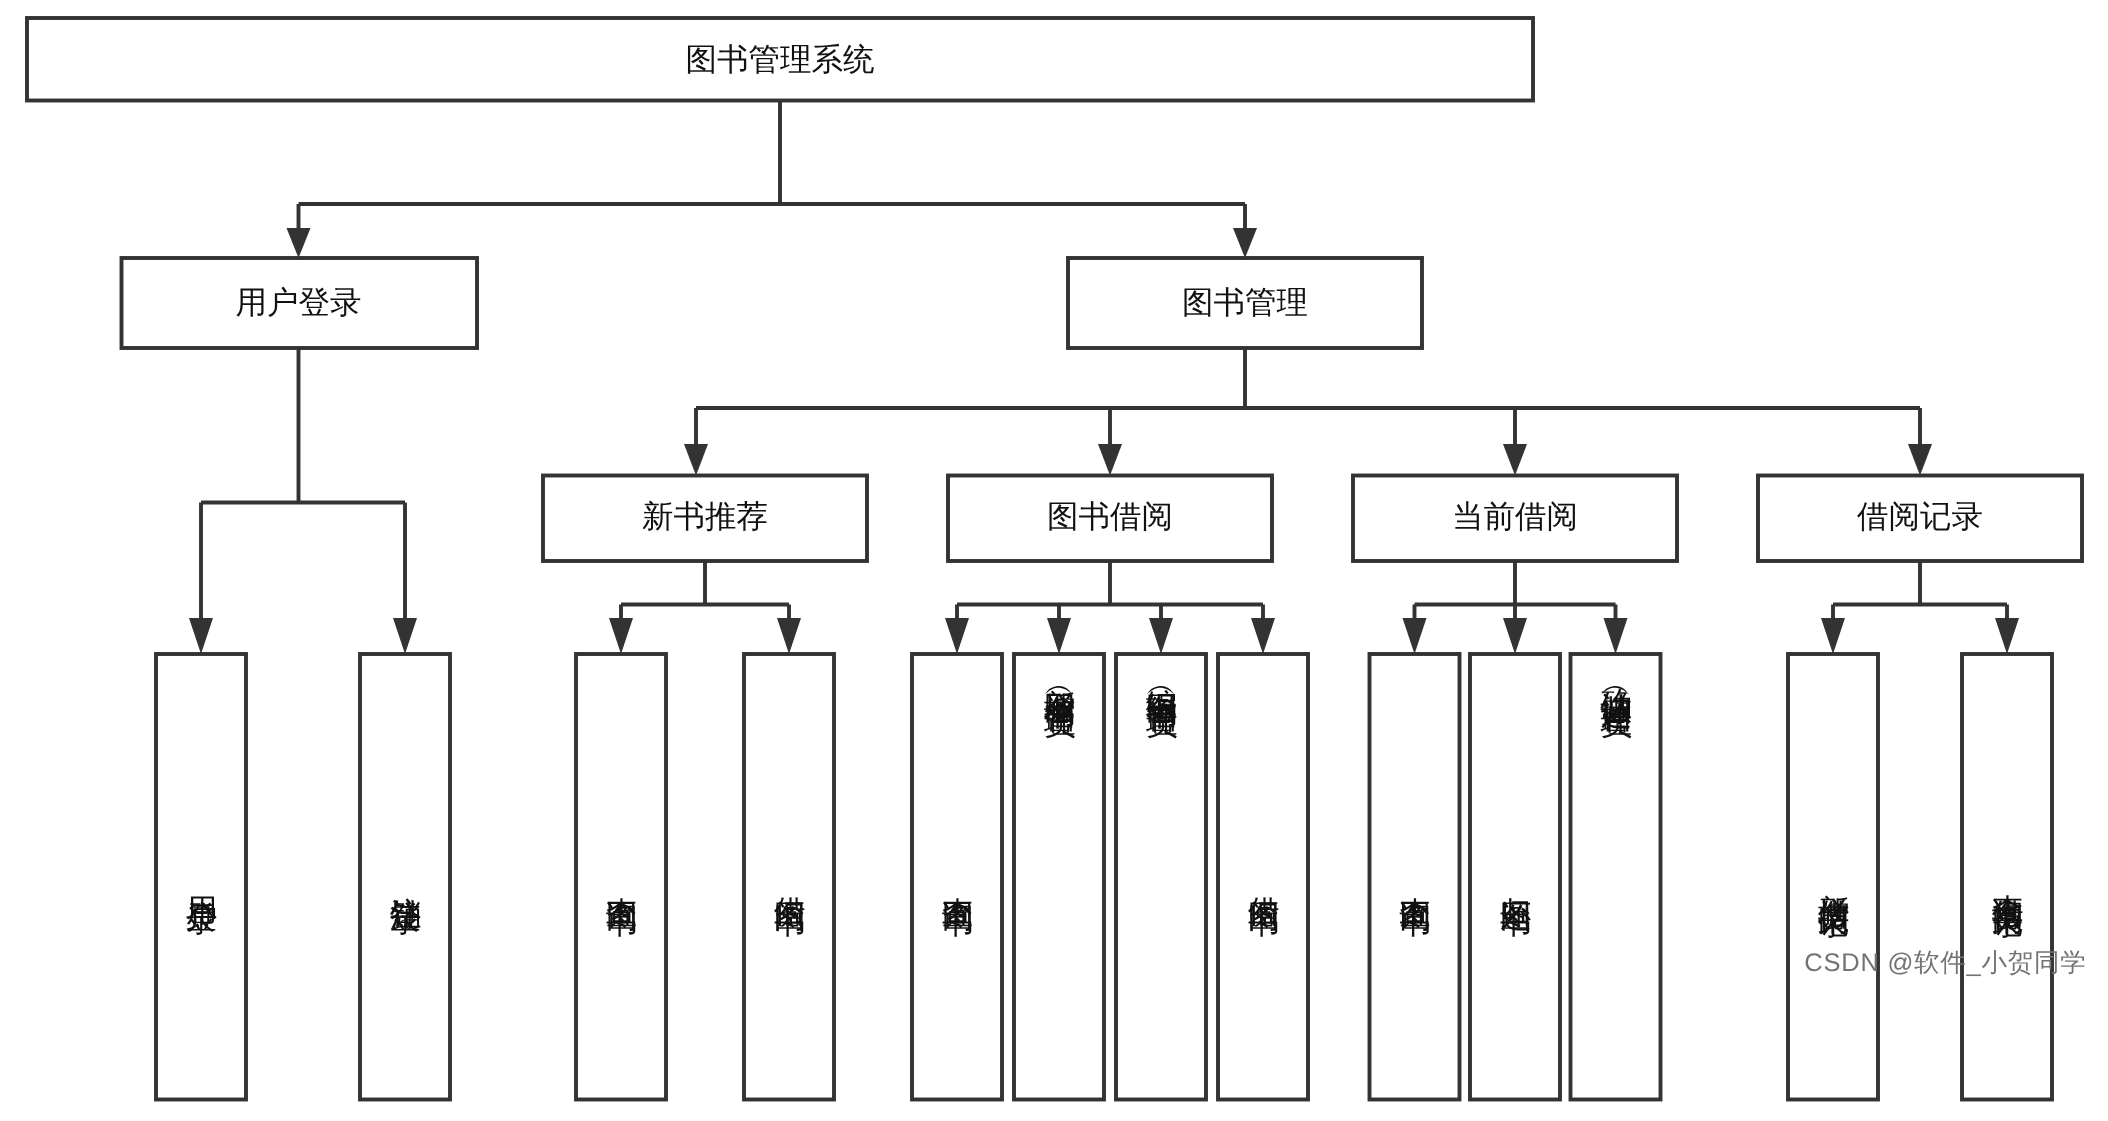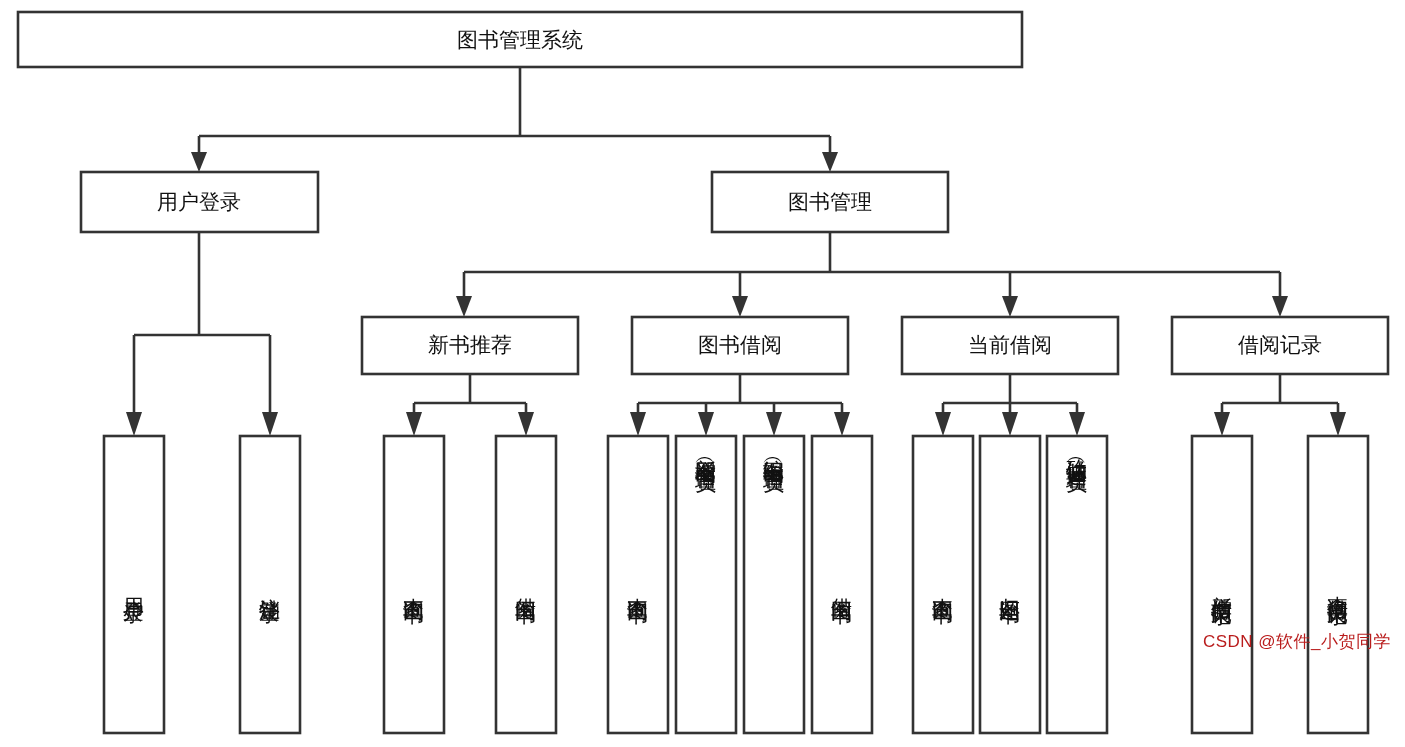--- a/index.html
+++ b/index.html
@@ -62,21 +62,21 @@
     justify-content: center;
     white-space: nowrap;
     pointer-events: none;
   }
   .watermark {
     position: absolute;
     right: 14px;
     bottom: 6px;
     font-family: "Liberation Sans", "DejaVu Sans", sans-serif;
     font-size: 17px;
-    color: #b91c1c;
+    color: #737373;
     letter-spacing: 0.5px;
     white-space: nowrap;
     text-align: center;
   }
 </style>
 </head>
 <body>
 
 <div id="diagram-root">
 

